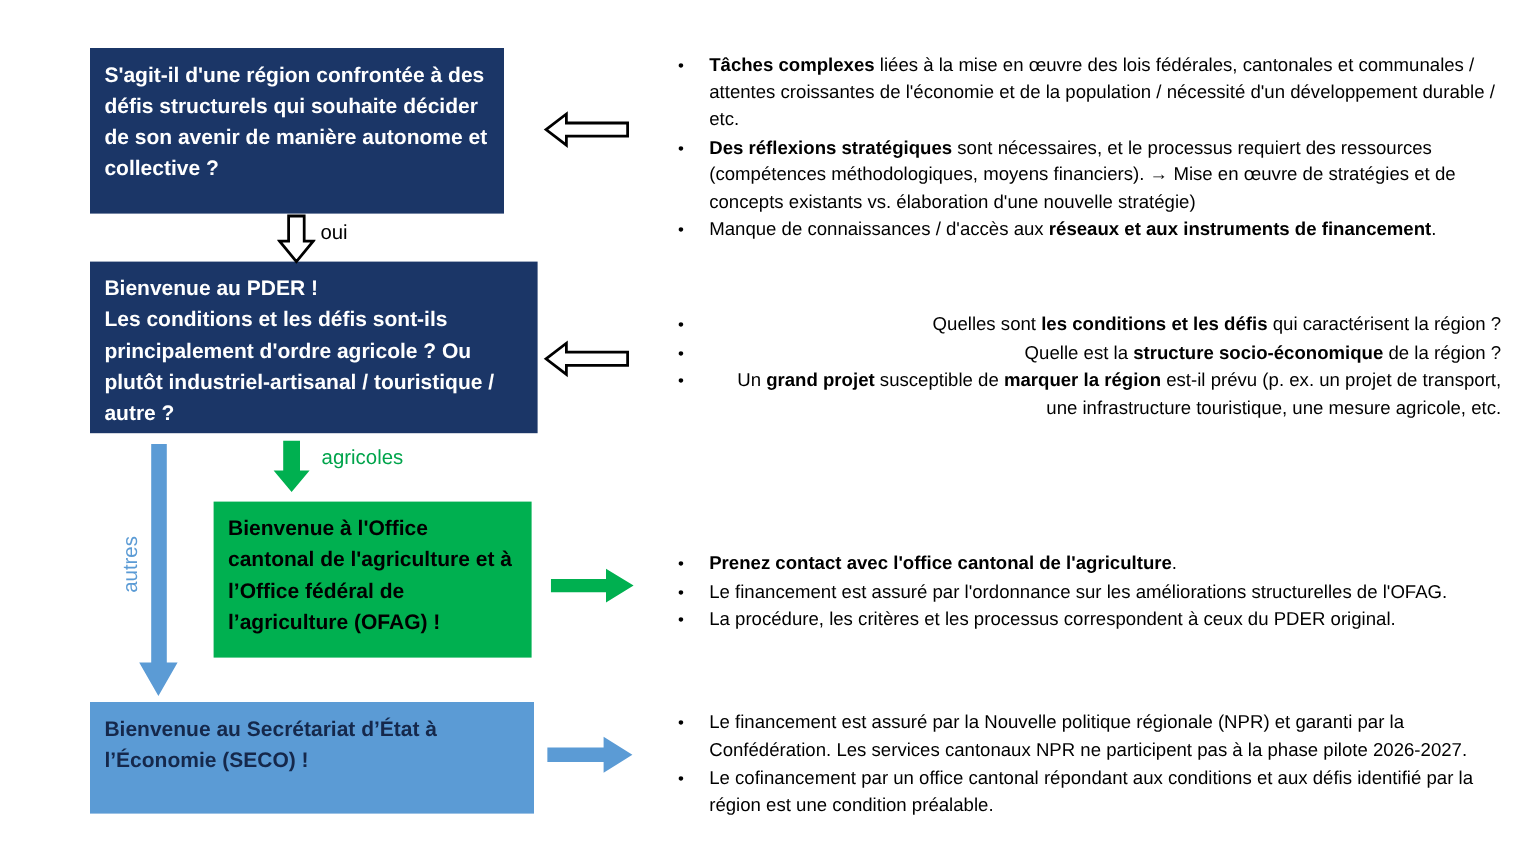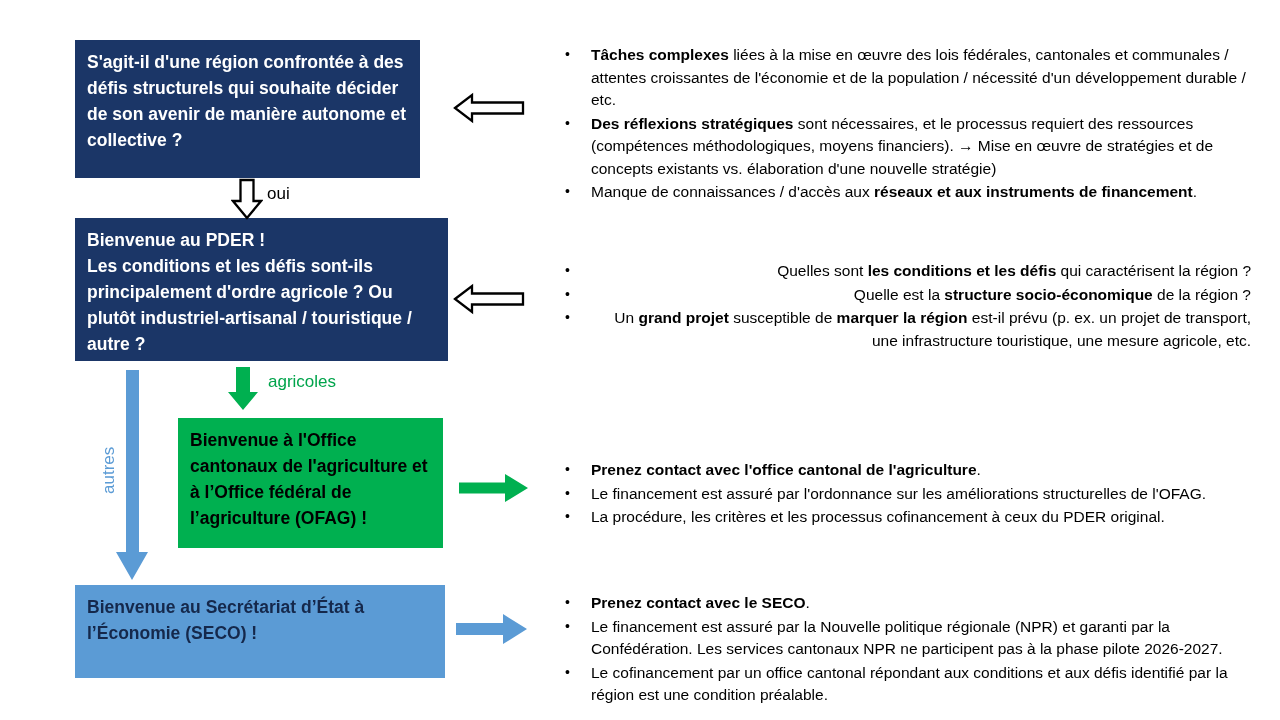--- a/index.html
+++ b/index.html
@@ -53,21 +53,21 @@
   <div class="box navy" id="box-question">
     <span class="line">S'agit-il d'une région confrontée à des défis structurels qui souhaite décider de son avenir de manière autonome et collective ?</span>
   </div>
 
   <div class="box navy" id="box-pder">
     <span class="line">Bienvenue au PDER !</span>
     <span class="line">Les conditions et les défis sont-ils principalement d'ordre agricole ? Ou plutôt industriel-artisanal / touristique / autre ?</span>
   </div>
 
   <div class="box" id="box-ofag">
-    <span class="line">Bienvenue à l'Office cantonaux de l'agriculture et à l’Office fédéral de l’agriculture (OFAG) !</span>
+    <span class="line">Bienvenue à l'Office cantonal de l'agriculture et à l’Office fédéral de l’agriculture (OFAG) !</span>
   </div>
 
   <div class="box" id="box-seco">
     <span class="line">Bienvenue au Secrétariat d’État à l’Économie (SECO) !</span>
   </div>
 
   <svg class="arrow" id="arrow-left-1" width="74" height="32" viewBox="0 0 74 32">
     <polygon points="3,16 20,3 20,10.5 71,10.5 71,21.5 20,21.5 20,29" fill="#ffffff" stroke="#000000" stroke-width="2.3"></polygon>
   </svg>
 
@@ -107,22 +107,21 @@
 
   <ul class="bullets" id="bullets-questions">
       <li><span>Quelles sont </span><b>les conditions et les défis</b><span> qui caractérisent la région ?</span></li>
       <li><span>Quelle est la </span><b>structure socio-économique</b><span> de la région ?</span></li>
       <li><span>Un </span><b>grand projet</b><span> susceptible de </span><b>marquer la région</b><span> est-il prévu (p. ex. un projet de transport, une infrastructure touristique, une mesure agricole, etc.</span></li>
     </ul>
 
   <ul class="bullets" id="bullets-ofag">
       <li><b>Prenez contact avec l'office cantonal de l'agriculture</b><span>.</span></li>
       <li><span>Le financement est assuré par l'ordonnance sur les améliorations structurelles de l'OFAG.</span></li>
-      <li><span>La procédure, les critères et les processus cofinancement à ceux du PDER original.</span></li>
+      <li><span>La procédure, les critères et les processus correspondent à ceux du PDER original.</span></li>
     </ul>
 
   <ul class="bullets" id="bullets-seco">
-      <li><b>Prenez contact avec le SECO</b><span>.</span></li>
       <li><span>Le financement est assuré par la Nouvelle politique régionale (NPR) et garanti par la Confédération. Les services cantonaux NPR ne participent pas à la phase pilote 2026-2027.</span></li>
       <li><span>Le cofinancement par un office cantonal répondant aux conditions et aux défis identifié par la région est une condition préalable.</span></li>
     </ul>
 
 </div>
 
 </body></html>

